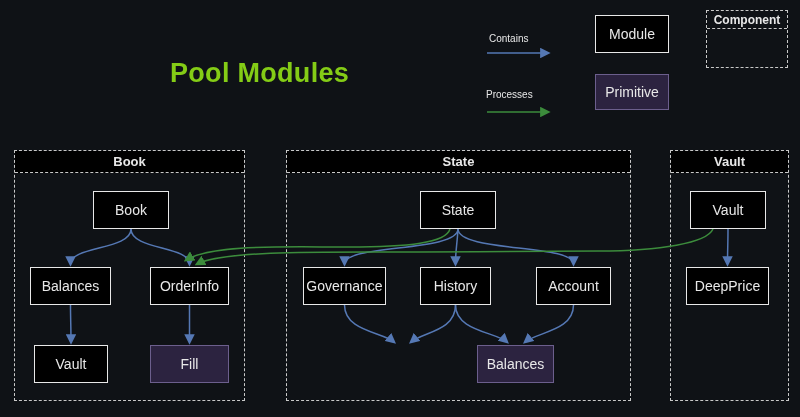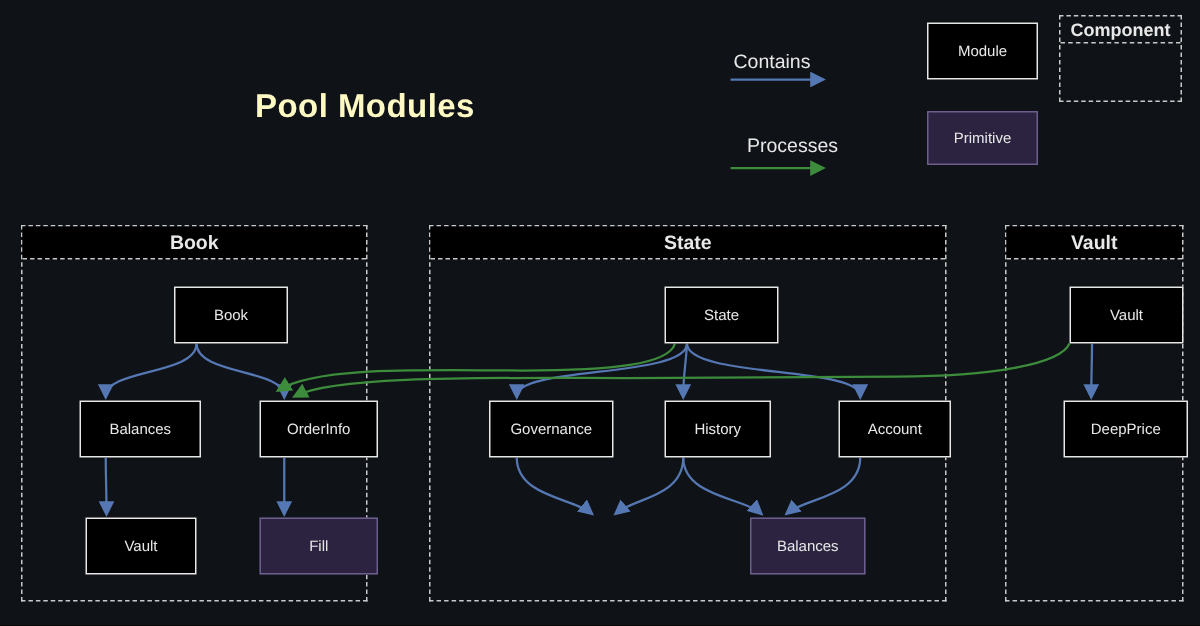--- a/index.html
+++ b/index.html
@@ -4,30 +4,30 @@
 <style>
   html,body { margin:0; padding:0; background:#000; }
   .canvas {
     position:relative; width:800px; height:417px; overflow:hidden;
     background:var(--background, #0f1216);
     font-family:"Liberation Sans","DejaVu Sans",sans-serif;
     color:var(--text, #e8e8e8);
   }
   .title {
     position:absolute; left:170px; top:58px;
-    font-size:22px; font-weight:bold; letter-spacing:0.3px;
-    color:#fef9c3;
+    font-size:27px; font-weight:bold; letter-spacing:0.3px;
+    color:#84cc16;
   }
-  .legend-label { position:absolute; font-size:13px; }
+  .legend-label { position:absolute; font-size:10px; }
   .node {
     position:absolute; height:36px;
     background:var(--module-fill,#000);
     border:1px solid var(--module-border,#e8e8e8);
     display:flex; align-items:center; justify-content:center;
-    font-size:10px; z-index:3; box-sizing:content-box;margin-left:23px;
+    font-size:14px; z-index:3; box-sizing:content-box;
   }
   .node.primitive {
     background:var(--primitive-fill,#2c2340);
     border-color:var(--primitive-border,#6c5f8d);
   }
   .cluster {
     position:absolute; z-index:1;
     border:1.5px dashed var(--cluster-border,#c9c9c9);
   }
   .cluster-header {
@@ -53,21 +53,21 @@
   .mk-process  { fill:var(--processes-arrow,#3c8c3c); }
 </style>
 </head>
 <body>
 
 <div class="canvas">
 
   <div class="title">Pool Modules</div>
 
   <div class="legend-label" style="left:489px; top:33px;">Contains</div>
-  <div class="legend-label" style="left:486px; top:89px;margin-left:12px;">Processes</div>
+  <div class="legend-label" style="left:486px; top:89px;">Processes</div>
 
   <div class="node module" style="left:595px; top:15px; width:72px;">Module</div>
   <div class="node primitive" style="left:595px; top:74px; width:72px; height:34px;">Primitive</div>
 
   <div class="component-box" style="left:706px; top:10px; width:80px; height:56px;">
     <div class="component-title">Component</div>
   </div>
 
   <div class="cluster" style="left:14px; top:150px; width:229px; height:249px;">
     <div class="cluster-header">Book</div>

